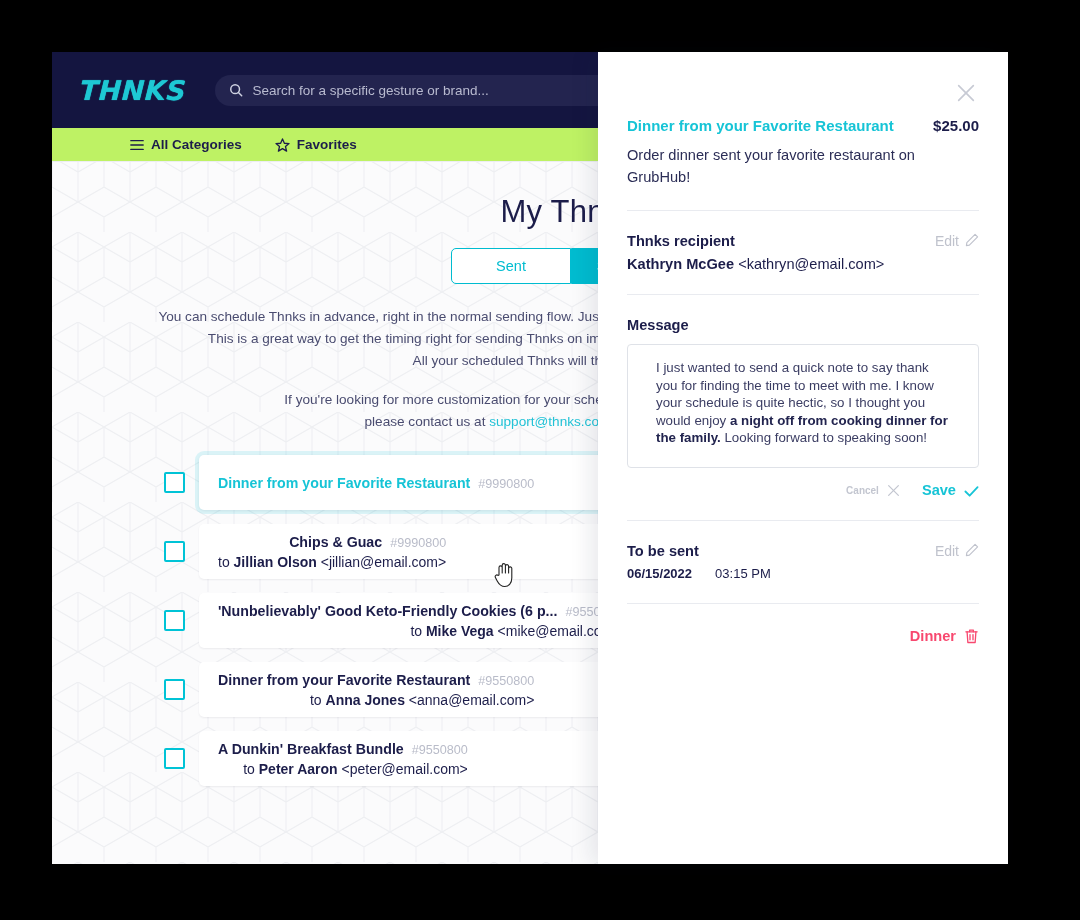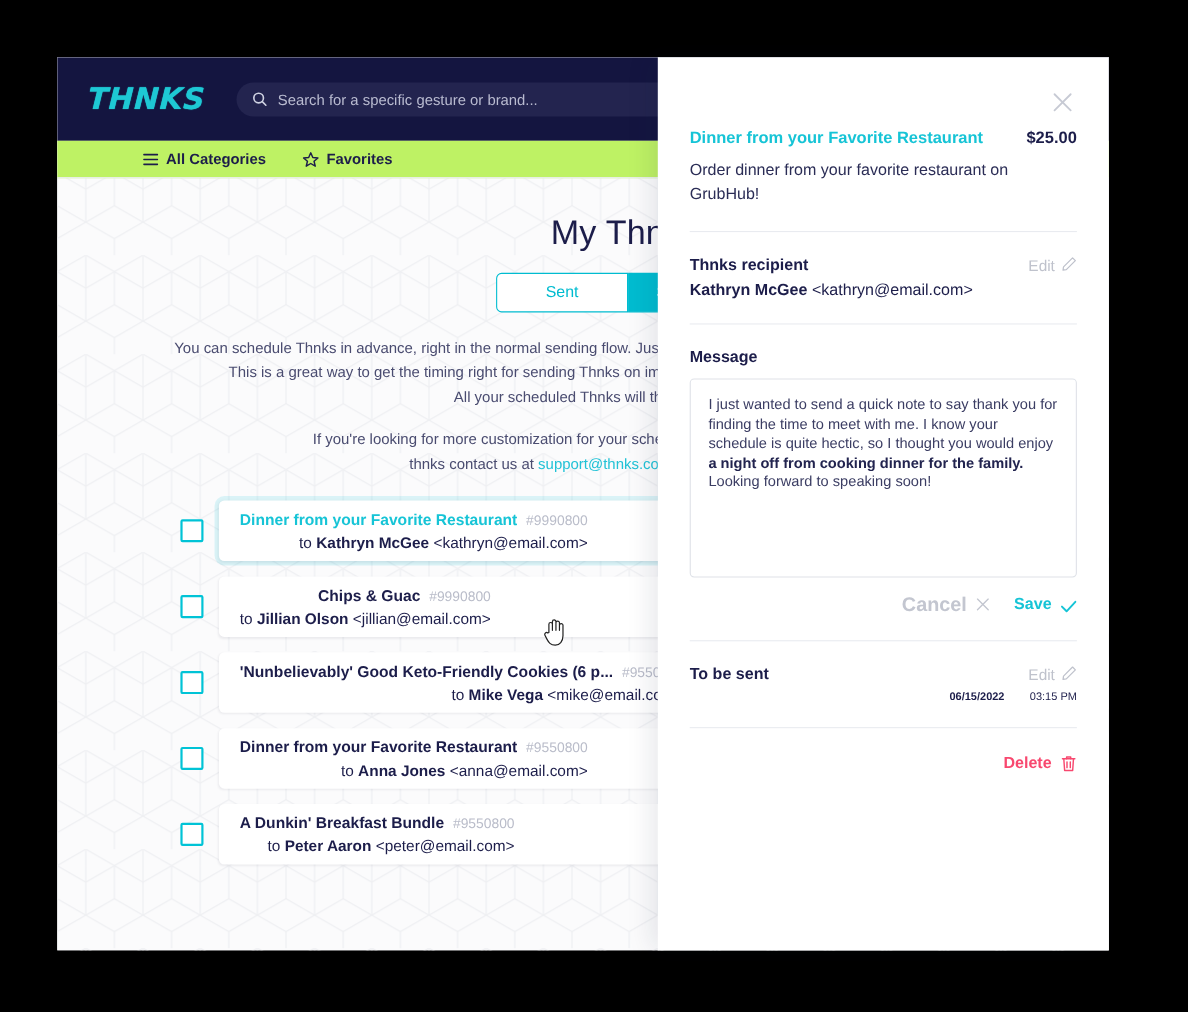--- a/index.html
+++ b/index.html
@@ -130,33 +130,33 @@
   .hr{height:1px;background:#e9ebf0;margin:22px 0;}
   .sect-head{display:flex;justify-content:space-between;align-items:center;}
   .sect-title{color:#1c1d4a;font-size:14.6px;font-weight:700;}
   .edit{color:#bfc2cc;font-size:14px;display:flex;align-items:flex-start;gap:6px;}
   .recip{color:#1c1d4a;font-size:14.6px;margin-top:7px;}
   .recip b{font-weight:700;}
   .recip span{font-weight:400;}
 
   .msgbox{
     margin-top:11px;border:1px solid #dfe2e8;border-radius:4px;
-    height:181px;padding:14px 16px;box-sizing:border-box;
+    height:124px;padding:14px 28px;box-sizing:border-box;
     color:#3b3d63;font-size:13.3px;line-height:17.5px;
   }
   .msgbox b{font-weight:700;color:#22244f;}
 
   .actions{
     display:flex;justify-content:flex-end;align-items:center;
     gap:22px;margin-top:14px;
   }
-  .cancel{color:#c3c6d0;font-size:18px;font-weight:600;display:flex;align-items:center;gap:8px;}
+  .cancel{color:#c3c6d0;font-size:10px;font-weight:600;display:flex;align-items:center;gap:8px;}
   .save{color:#16c4d6;font-size:14.6px;font-weight:700;display:flex;align-items:flex-end;gap:8px;}
 
-  .sent-line{color:#1c1d4a;font-size:10px;margin-top:7px;display:flex;gap:23px;justify-content:flex-end;}
+  .sent-line{color:#1c1d4a;font-size:13px;margin-top:7px;display:flex;gap:23px;}
   .sent-line b{font-weight:700;}
   .sent-line span{font-weight:400;}
 
   .delwrap{display:flex;justify-content:flex-end;margin-top:24px;}
   .del{color:#f8486f;font-size:14.6px;font-weight:700;display:flex;align-items:center;gap:8px;}
 
   
   #cursor{position:absolute;left:493px;top:562px;z-index:20;width:22px;height:26px;}
 </style>
 </head>
@@ -218,32 +218,31 @@
       </div>
 
       <div class="blurb">
         <p>
           <span>You can schedule Thnks in advance, right in the normal sending flow. Just choo</span><br>
           <span>This is a great way to get the timing right for sending Thnks on importar</span><br>
           <span>All your scheduled Thnks will then be</span>
         </p>
         <p>
           <span>If you're looking for more customization for your scheduled </span><br>
-          <span>thnks contact us at </span><a href="#">support@thnks.com</a><span> anc</span>
+          <span>please contact us at </span><a href="#">support@thnks.com</a><span> anc</span>
         </p>
       </div>
 
 
       <div class="rows" id="rows">
           <div class="row">
             <div class="cb"></div>
             <div class="card sel">
               <div>
                 <div><span class="ttl">Dinner from your Favorite Restaurant</span><span class="hash">#9990800</span></div>
-                <div class="to"><span>to</span> <b>Kathryn McGee</b> <span class="em">&lt;kathryn@email.com&gt;</span></div>
               </div>
               <div class="price">$2</div>
             </div>
           </div>
           <div class="row">
             <div class="cb"></div>
             <div class="card">
               <div>
                 <div><span class="ttl">Chips &amp; Guac</span><span class="hash">#9990800</span></div>
                 <div class="to"><span>to</span> <b>Jillian Olson</b> <span class="em">&lt;jillian@email.com&gt;</span></div>
@@ -290,21 +289,21 @@
       <g stroke="#c7cad4" stroke-width="1.8" stroke-linecap="round">
         <line x1="4" y1="4" x2="20" y2="20"></line>
           <line x1="20" y1="4" x2="4" y2="20"></line>
       </g>
     </svg>
 
     <div class="phead">
       <div class="pname">Dinner from your Favorite Restaurant</div>
       <div class="pprice">$25.00</div>
     </div>
-    <div class="pdesc">Order dinner from your favorite restaurant on GrubHub!</div>
+    <div class="pdesc">Order dinner sent your favorite restaurant on GrubHub!</div>
 
     <div class="hr"></div>
 
     <div class="sect-head">
       <div class="sect-title">Thnks recipient</div>
       <div class="edit">
         <span>Edit</span>
         <svg width="14" height="14" viewBox="0 0 16 16">
           <path d="M11.5 1.6 L14.4 4.5 L5 13.9 L1.6 14.4 L2.1 11 Z" fill="none" stroke="#bfc2cc" stroke-width="1.3" stroke-linejoin="round"></path>
         </svg>
@@ -351,21 +350,21 @@
     </div>
     <div class="sent-line">
       <b>06/15/2022</b>
       <span>03:15 PM</span>
     </div>
 
     <div class="hr"></div>
 
     <div class="delwrap">
       <div class="del">
-        <span>Delete</span>
+        <span>Dinner</span>
         <svg width="15" height="16" viewBox="0 0 16 17">
           <g stroke="#f8486f" stroke-width="1.4" fill="none" stroke-linecap="round" stroke-linejoin="round">
             <path d="M2 4 H14"></path>
             <path d="M6 4 V2.2 H10 V4"></path>
             <path d="M3.3 4 L4.1 15.4 H11.9 L12.7 4"></path>
             <path d="M6.4 7 V12.6 M9.6 7 V12.6"></path>
           </g>
         </svg>
       </div>
     </div>

